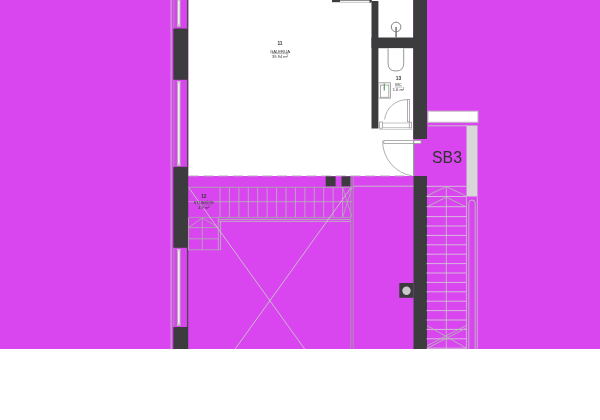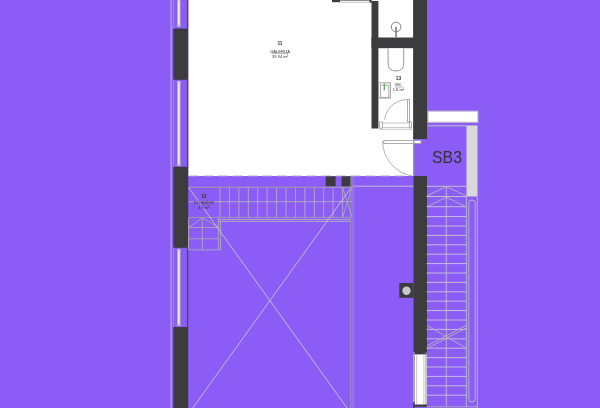--- a/index.html
+++ b/index.html
@@ -1,16 +1,16 @@
 <!DOCTYPE html>
 <html><head>
 <meta charset="utf-8">
 <style>
   html,body{margin:0;padding:0;background:#ffffff;}
-  #plan{position:relative;width:600px;height:408px;background:#8b5cf6;overflow:hidden;
+  #plan{position:relative;width:600px;height:349px;background:#d946ef;overflow:hidden;
         font-family:"Liberation Sans", sans-serif;}
   svg{position:absolute;left:0;top:0;}
   text{font-family:"Liberation Sans", sans-serif;fill:#333;}
 </style>
 </head>
 <body>
 <div id="plan">
 <svg width="600" height="420" viewBox="0 0 600 420">
 
 <g>

